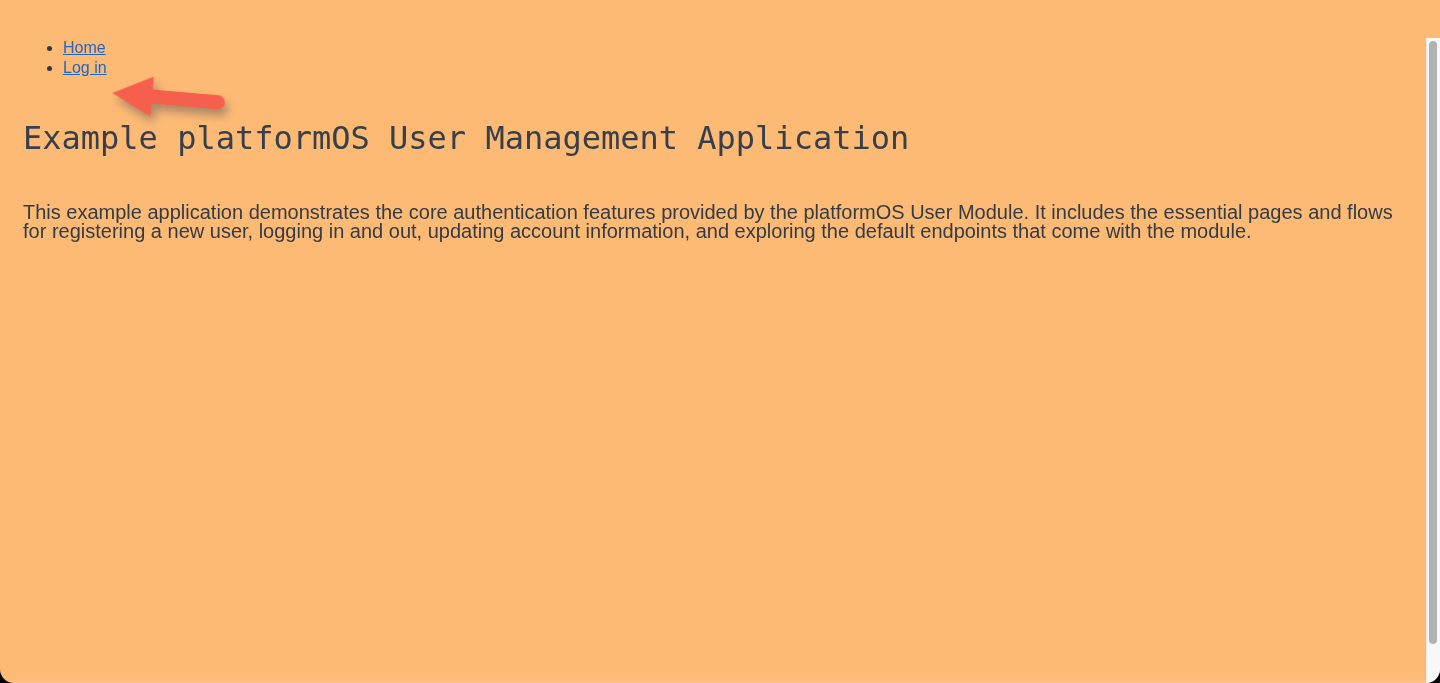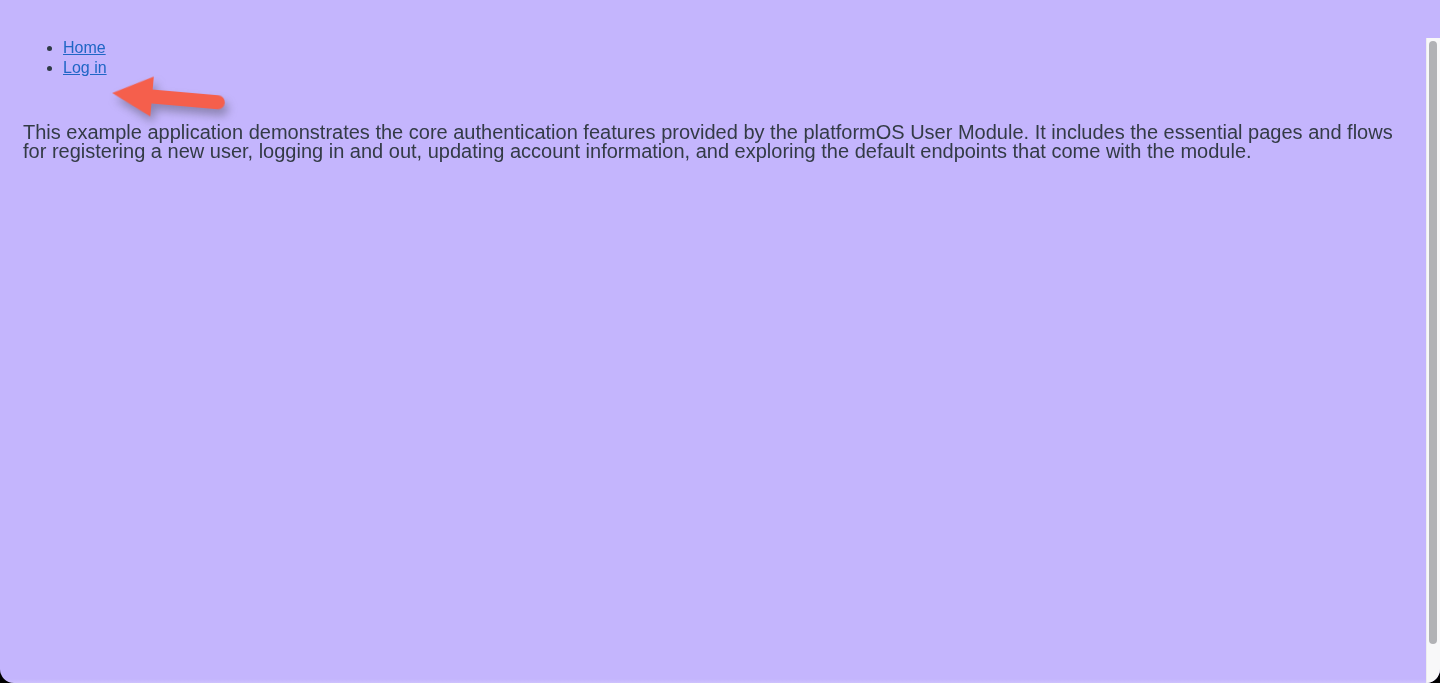--- a/index.html
+++ b/index.html
@@ -8,21 +8,21 @@
     background: #000;
     width: 1440px;
     height: 683px;
     overflow: hidden;
     font-family: "Liberation Sans", sans-serif;
   }
   .page {
     position: relative;
     width: 1440px;
     height: 683px;
-    background: #c4b5fd;
+    background: #fdba74;
     border-radius: 0 0 14px 14px;
     overflow: hidden;
   }
   .content {
     position: relative;
     padding: 0 23px;
     height: 100%;
   }
   ul.nav-list {
     margin: 38px 0 0 0;
@@ -114,20 +114,21 @@
 
     <div class="arrow-annotation">
       <svg width="118" height="46" viewBox="0 0 118 46" xmlns="http://www.w3.org/2000/svg">
         <g fill="#f55f4c">
           <line x1="42" y1="23" x2="108" y2="23" stroke="#f55f4c" stroke-width="14" stroke-linecap="round"></line>
           <polygon points="2,23 42,3 42,43"></polygon>
         </g>
       </svg>
     </div>
 
+    <h1 class="page-title">Example platformOS User Management Application</h1>
 
     <p class="page-description">This example application demonstrates the core authentication features provided by the platformOS User Module. It includes the essential pages and flows for registering a new user, logging in and out, updating account information, and exploring the default endpoints that come with the module.</p>
 
     <div class="bottom-shade"></div>
 
     <div class="scrollbar-track">
       <div class="scrollbar-thumb"></div>
     </div>
   </div>
 </div>

